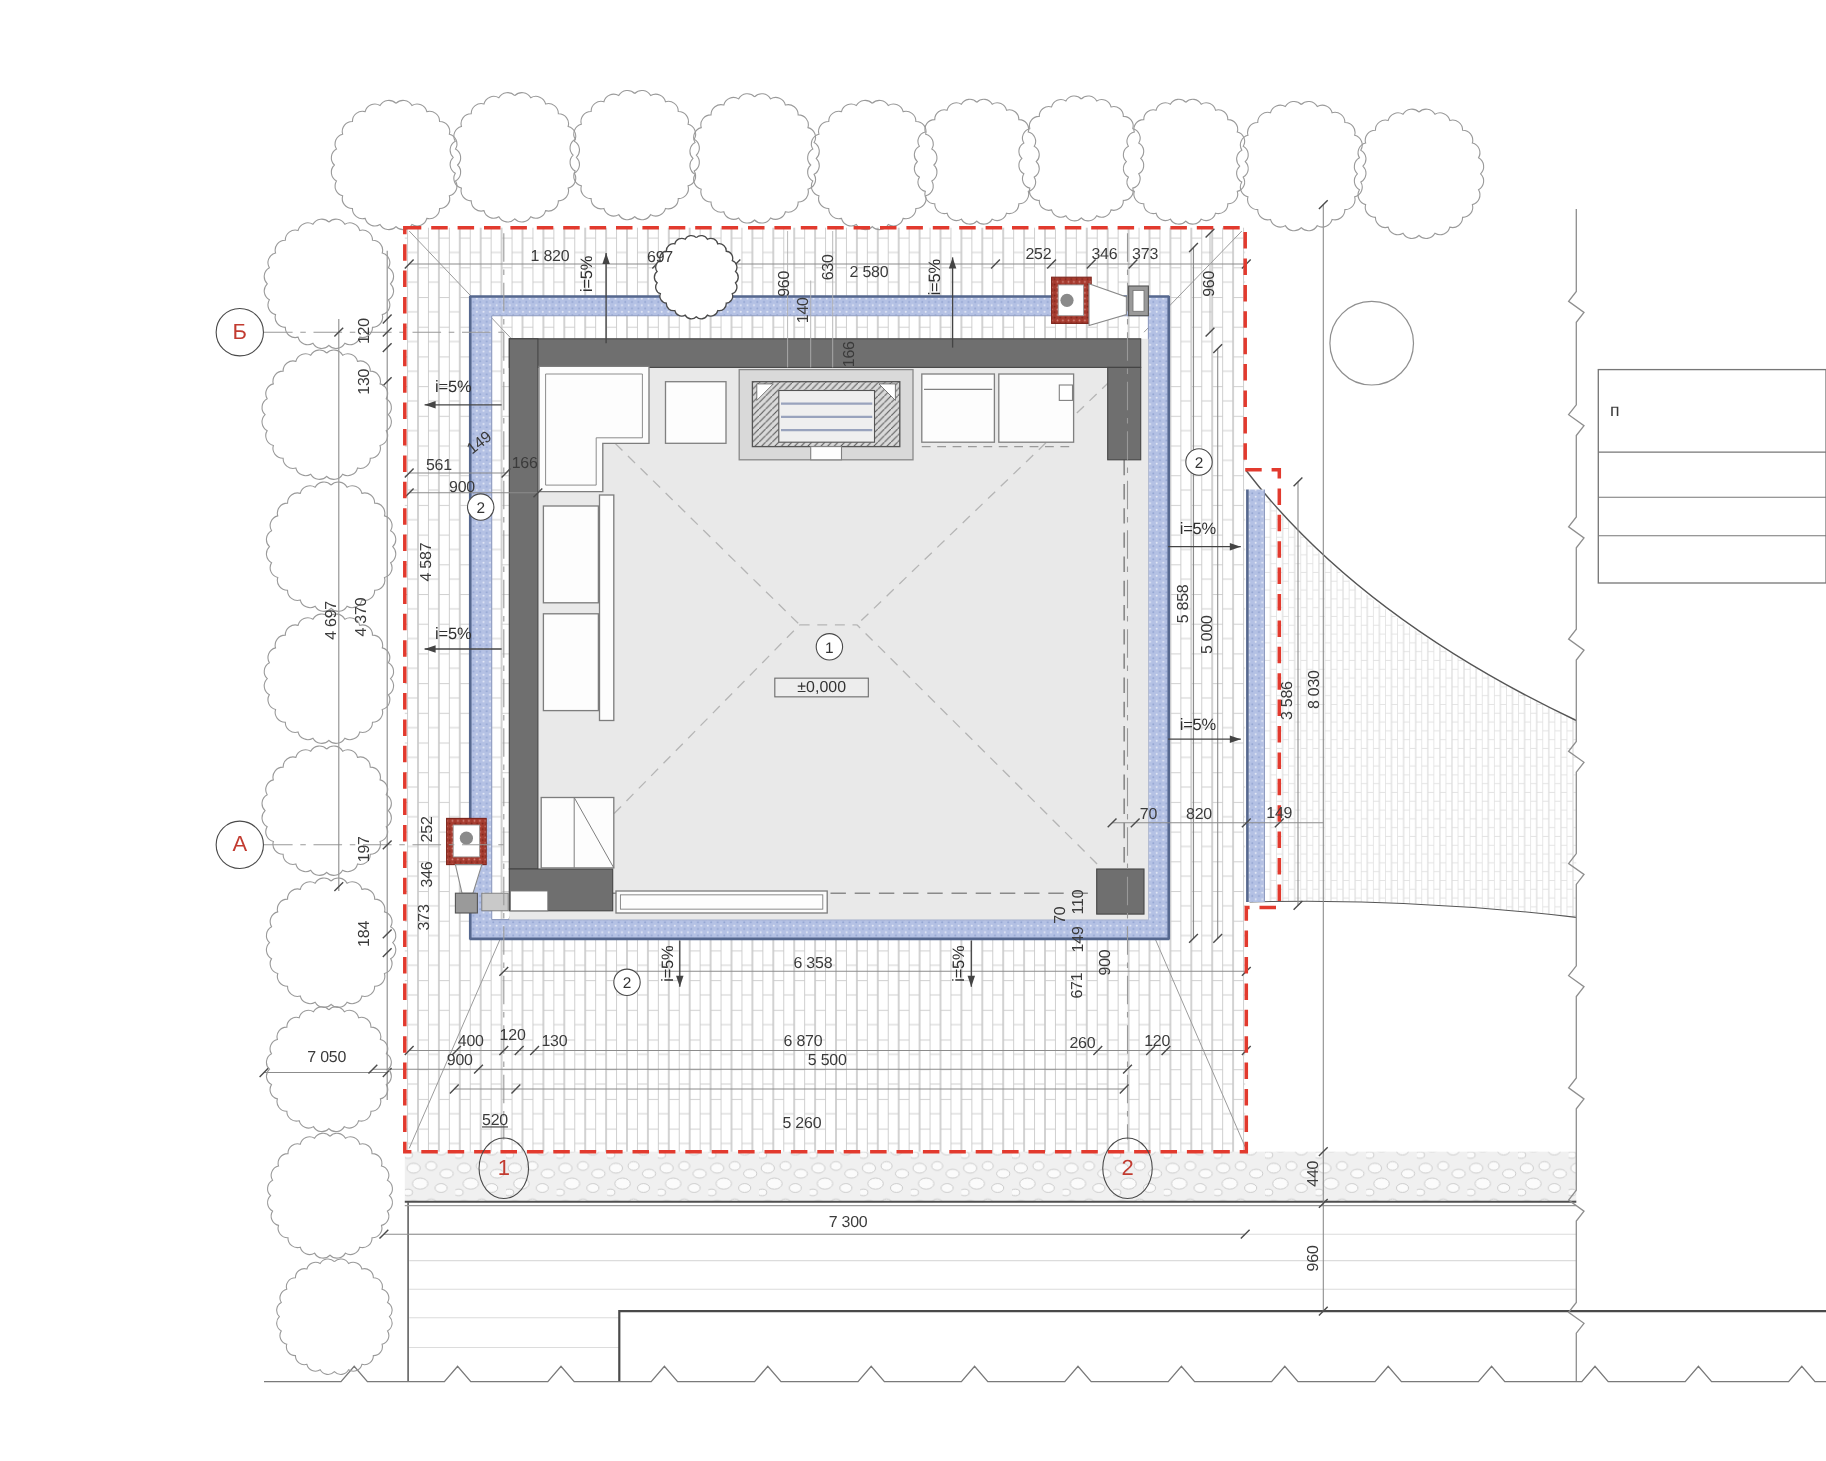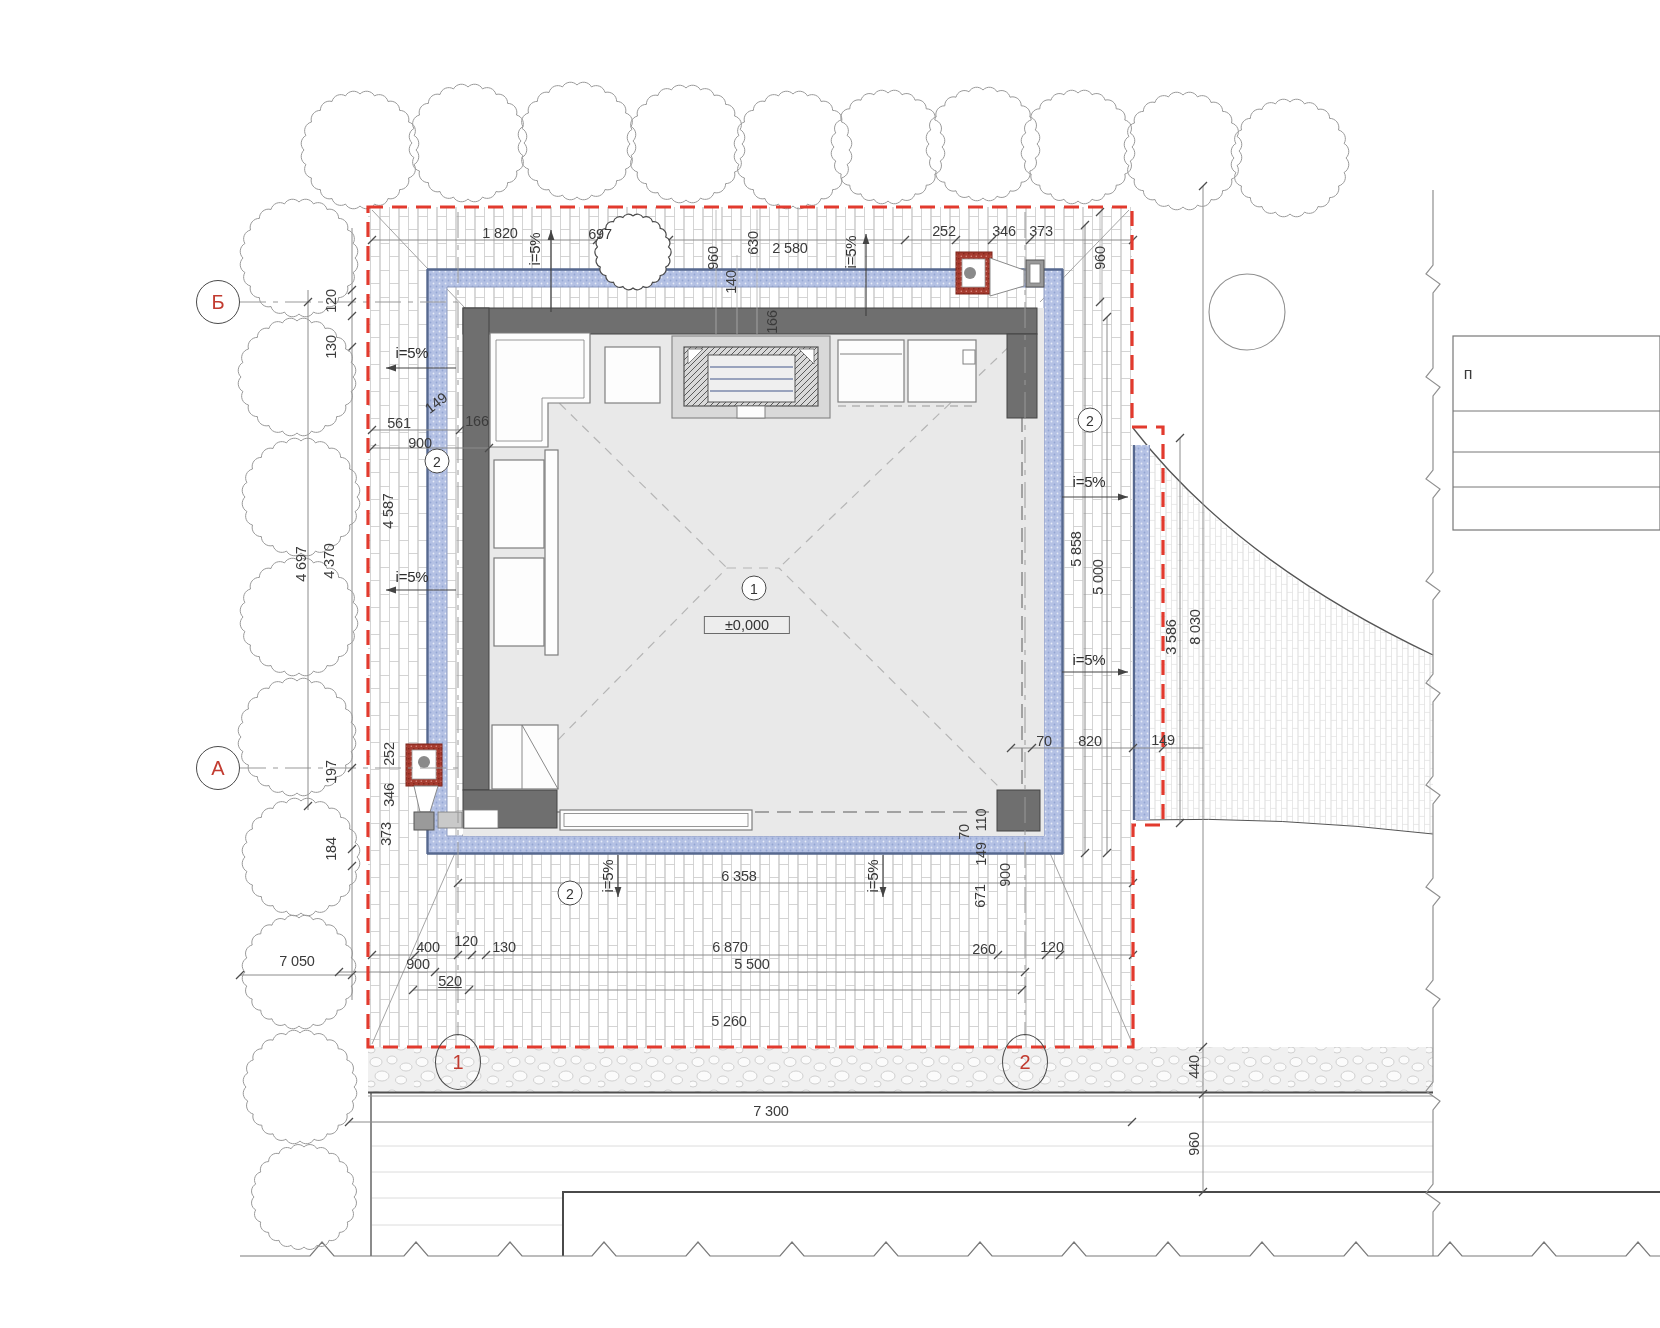--- a/index.html
+++ b/index.html
@@ -288,21 +288,21 @@
       <span class="lbl" style="left: 981px; top: 820px; transform: translate(-50%, -50%) rotate(-90deg);">110</span>
       <span class="lbl" style="left: 981px; top: 854px; transform: translate(-50%, -50%) rotate(-90deg);">149</span>
       <span class="lbl" style="left: 1005px; top: 875px; transform: translate(-50%, -50%) rotate(-90deg);">900</span>
       <span class="lbl" style="left: 980px; top: 896px; transform: translate(-50%, -50%) rotate(-90deg);">671</span>
       <span class="lbl" style="left: 428px; top: 947px; transform: translate(-50%, -50%) rotate(0deg);">400</span>
       <span class="lbl" style="left: 466px; top: 941px; transform: translate(-50%, -50%) rotate(0deg);">120</span>
       <span class="lbl" style="left: 504px; top: 947px; transform: translate(-50%, -50%) rotate(0deg);">130</span>
       <span class="lbl" style="left: 730px; top: 947px; transform: translate(-50%, -50%) rotate(0deg);">6 870</span>
       <span class="lbl" style="left: 418px; top: 964px; transform: translate(-50%, -50%) rotate(0deg);">900</span>
       <span class="lbl" style="left: 752px; top: 964px; transform: translate(-50%, -50%) rotate(0deg);">5 500</span>
-      <span class="lbl" style="left: 450px; top: 981px; transform: translate(-50%, -50%) rotate(0deg); text-decoration: underline;">520</span>
+      <span class="lbl" style="left: 450px; top: 1019px; transform: translate(-50%, -50%) rotate(0deg); text-decoration: underline;">520</span>
       <span class="lbl" style="left: 729px; top: 981px; transform: translate(-50%, -50%) rotate(0deg); margin-top: 40px;">5 260</span>
       <span class="lbl" style="left: 984px; top: 949px; transform: translate(-50%, -50%) rotate(0deg);">260</span>
       <span class="lbl" style="left: 1052px; top: 947px; transform: translate(-50%, -50%) rotate(0deg);">120</span>
       <span class="lbl" style="left: 735px; top: 1111px; transform: translate(-50%, -50%) rotate(0deg); margin-left: 36px;">7 300</span>
       <span class="lbl" style="left: 1194px; top: 1067px; transform: translate(-50%, -50%) rotate(-90deg);">440</span>
       <span class="lbl" style="left: 1194px; top: 1144px; transform: translate(-50%, -50%) rotate(-90deg);">960</span>
       <div class="tag" style="left: 437px; top: 461px;">2</div>
       <div class="tag" style="left: 1090px; top: 420px;">2</div>
       <div class="tag" style="left: 570px; top: 893px;">2</div>
       <div class="axisb c" style="left: 218px; top: 302px;">Б</div>

